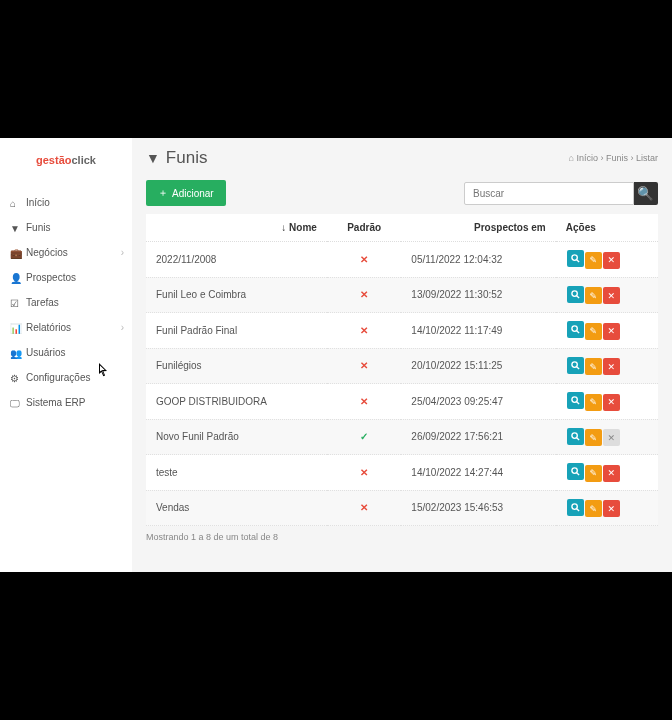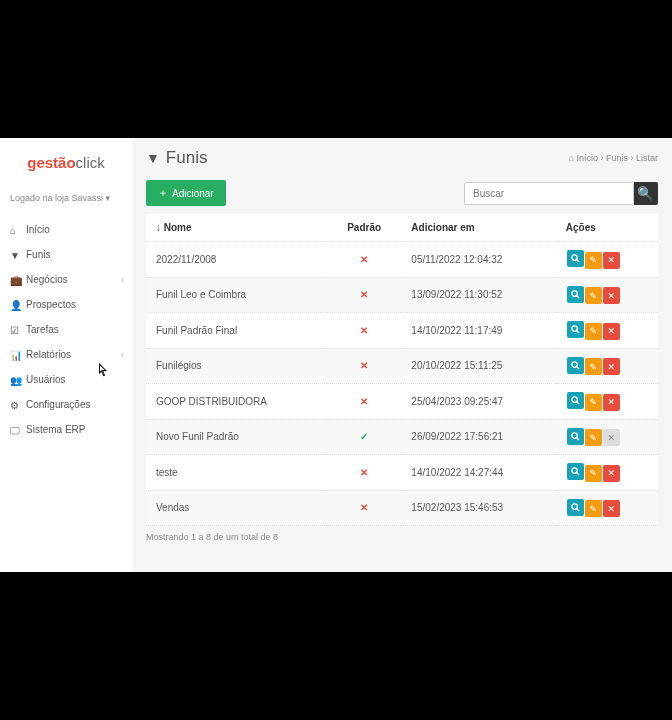--- a/index.html
+++ b/index.html
@@ -1,39 +1,39 @@
 <!DOCTYPE html>
 <html><head>
 <meta charset="utf-8">
 <style>
 * { box-sizing: border-box; margin: 0; padding: 0; }
 body { font-family: Arial, sans-serif; font-size: 11px; background: #fff; width: 672px; height: 720px; position: relative; }
 .app-area { position: absolute; top: 138px; left: 0; right: 0; bottom: 148px; background: #f5f5f5; display: flex; }
 .sidebar { width: 132px; background: #fff; padding: 8px 0; }
 .logo { text-align: center; padding: 8px 0 16px; }
-.logo a { color: #666; font-weight: normal; font-size: 15px; text-decoration: none; }
+.logo a { color: #666; font-weight: bold; font-size: 11px; text-decoration: none; }
 .logo a b { color: #e74c3c; }
 .store-sel { color: #888; font-size: 9px; padding: 6px 10px; cursor: pointer; }
 .nav { list-style: none; margin-top: 8px; }
 .nav li { padding: 7px 10px; cursor: pointer; font-size: 10px; color: #555; display: flex; align-items: center; gap: 6px; position: relative; }
 .nav li.expandable::after { content: '›'; position: absolute; right: 8px; color: #bbb; font-size: 10px; }
 .nav li .ic { width: 10px; height: 10px; display: inline-block; }
 .content { flex: 1; padding: 10px 14px 14px 14px; background: #f5f5f5; }
 .page-head { display: flex; justify-content: space-between; align-items: center; margin-bottom: 12px; }
 .page-title { font-size: 17px; color: #555; display: flex; align-items: center; gap: 6px; font-weight: 500; }
 .page-title .filter-ic { font-size: 14px; }
 .breadcrumb { font-size: 9px; color: #888; }
 .breadcrumb a { color: #888; text-decoration: none; }
 .toolbar { display: flex; justify-content: space-between; align-items: center; margin-bottom: 8px; }
 .btn-add { background: #27ae60; color: #fff; border: none; padding: 6px 12px; border-radius: 2px; font-size: 10px; cursor: pointer; display: flex; align-items: center; gap: 4px; }
 .search-wrap { display: flex; }
 .search-wrap input { border: 1px solid #ccc; padding: 5px 8px; font-size: 10px; width: 170px; border-radius: 2px 0 0 2px; }
 .search-wrap button { background: #333; border: none; color: #fff; width: 24px; cursor: pointer; border-radius: 0 2px 2px 0; }
 table { width: 100%; border-collapse: collapse; background: #fff; }
-th { text-align: left; padding: 8px 10px; font-size: 10px; color: #333; background: #fff; font-weight: bold; border-bottom: 1px dotted #ddd; }
+th { text-align: right; padding: 8px 10px; font-size: 10px; color: #333; background: #fff; font-weight: bold; border-bottom: 1px dotted #ddd; }
 th.center, td.center { text-align: center; }
 th.aright, td.aright { text-align: left; }
 td { padding: 8px 10px; font-size: 10px; color: #555; border-bottom: 1px dotted #e0e0e0; }
 tr.alt { background: #f8f8f8; }
 .x-red { color: #e74c3c; font-weight: bold; }
 .chk-green { color: #27ae60; font-weight: bold; }
 .action-btn { display: inline-flex; align-items: center; justify-content: center; width: 17px; height: 17px; border-radius: 2px; color: #fff; font-size: 9px; margin-left: 1px; cursor: pointer; }
 .ab-view { background: #17a2b8; }
 .ab-edit { background: #f39c12; }
 .ab-del { background: #e74c3c; }
@@ -48,23 +48,20 @@
 
 <div class="blackbar-top"></div>
 <div class="blackbar-bot"></div>
 
 <div class="app-area">
 
   <div class="sidebar">
     <div class="logo">
       <a><b>gestão</b><span>click</span></a>
     </div>
-    <div class="store-sel">
-      <span>Logado na loja Savassi</span> <span>▾</span>
-    </div>
     <ul class="nav">
         <li>
           <span class="ic">⌂</span>
           <span>Início</span>
         </li>
         <li>
           <span class="ic">▼</span>
           <span>Funis</span>
         </li>
         <li class="expandable">
@@ -123,21 +120,21 @@
           <span>🔍</span>
         </button>
       </div>
     </div>
 
     <table>
       <thead>
         <tr>
           <th><span>↓</span> <span>Nome</span></th>
           <th class="center">Padrão</th>
-          <th>Adicionar em</th>
+          <th>Prospectos em</th>
           <th class="aright">Ações</th>
         </tr>
       </thead>
       <tbody>
           <tr>
             <td>2022/11/2008</td>
             <td class="center"><span class="x-red">✕</span></td>
             <td>05/11/2022 12:04:32</td>
             <td class="aright"><span class="action-btn ab-view">
                 <svg width="9" height="9" viewBox="0 0 10 10">

